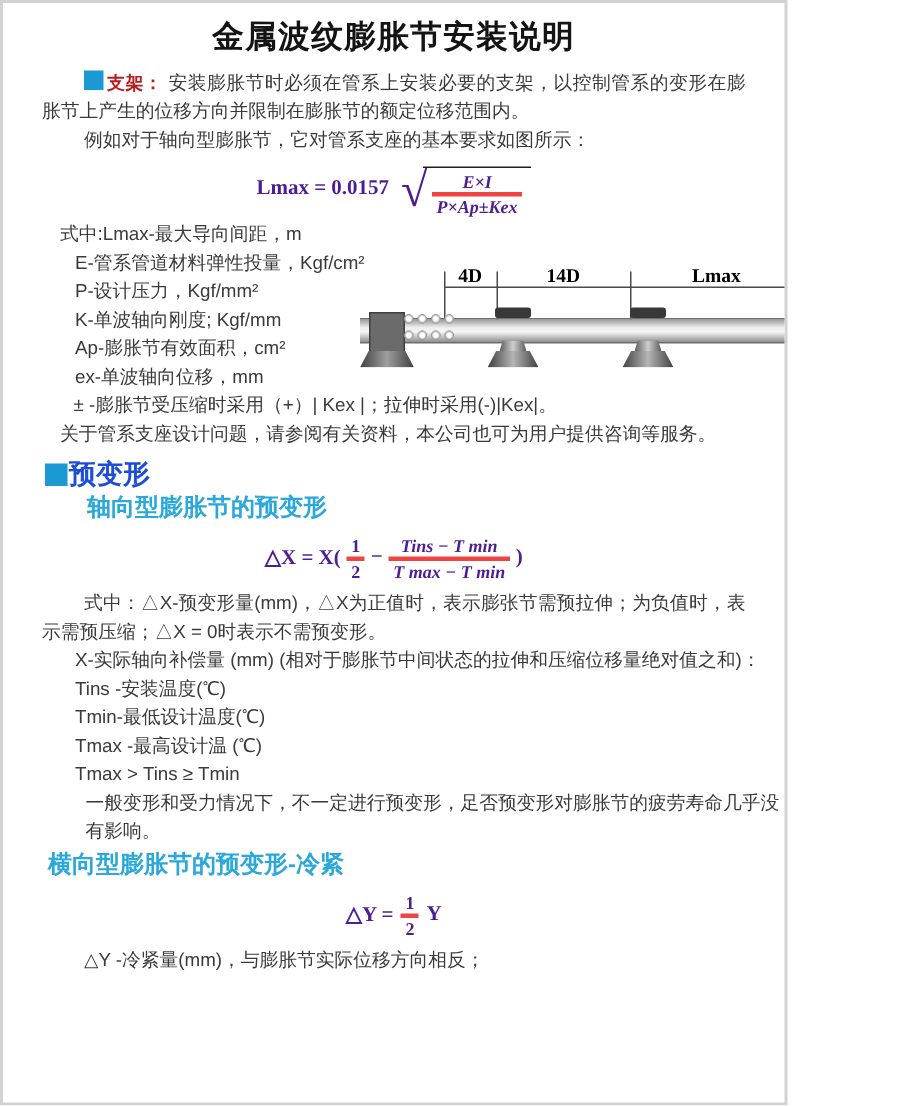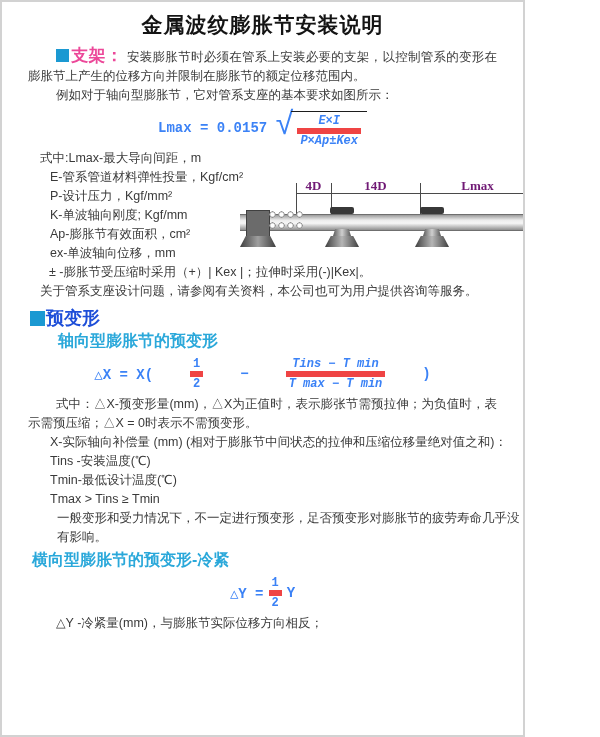--- a/index.html
+++ b/index.html
@@ -8,54 +8,54 @@
     background:#fff; border:2px solid #d2d2d2; overflow:hidden;
     font-family:"Liberation Sans", sans-serif; color:#3a3a3a;
   }
   .title{
     margin:10px 0 4px; text-align:center; font-size:21px; line-height:26px;
     font-weight:bold; color:#141414; letter-spacing:1px;
   }
   .para{margin:0 26px; font-size:12.5px; line-height:19px; text-align:justify;}
   .para1{margin-top:8px; text-indent:28px;}
   .indent2{text-indent:28px;}
-  .inline-head{color:#ec4899; font-size:17px; font-weight:bold; margin-right:4px;}
+  .inline-head{color:#b91c1c; font-size:12px; font-weight:bold; margin-right:4px;}
   .sq{display:inline-block; width:13px; height:13px; background:#1b99d2; margin-right:2px; vertical-align:-1px;}
   .sq-lg{width:15px; height:15px; vertical-align:-2px; margin-right:1px;}
   .sec-head{margin:6px 0 2px 28px; font-size:18px; line-height:22px; font-weight:bold; color:#1d4ed8;}
   .sub-head{font-size:16px; line-height:20px; font-weight:bold; color:#2aa8da;}
   .sub-head.axial{margin:2px 0 0 56px;}
   .sub-head.lateral{margin:3px 0 0 30px;}
 
   
-  .formula{font-family:Liberation Mono, monospace; font-weight:bold; color:#3b82f6; text-align:center;}
+  .formula{font-family:Liberation Serif, serif; font-weight:bold; color:#4c1d95; text-align:center;}
   .f1{margin:4px 0 2px; height:38px; display:flex; align-items:center; justify-content:center; font-size:14px;}
   .sqrt{display:inline-flex; align-items:flex-start; margin-left:8px;}
   .sqrt .rad{font-size:32px; line-height:36px; font-weight:normal; margin-right:-3px;}
   .sqrt .radicand{border-top:1.5px solid #1d1d1d; padding:2px 6px 0; margin-top:3px;}
   .frac{display:inline-block; vertical-align:middle; text-align:center; font-size:12px; line-height:14px;}
-  .frac .fn{display:block; border-bottom:6px solid #ef4444; padding:0 3px;}
+  .frac .fn{display:block; border-bottom:3px solid #ef4444; padding:0 3px;}
   .frac .fd{display:block; padding:0 3px;}
   .it{font-style:italic;}
-  .f2{margin:6px 0 4px; height:34px; display:flex; align-items:center; justify-content:center; font-size:14px;gap:33px;}
+  .f2{margin:6px 0 4px; height:34px; display:flex; align-items:center; justify-content:center; font-size:14px;}
   .f2 .frac{margin:0 4px;}
   .f3{margin:8px 0 6px; height:30px; display:flex; align-items:center; justify-content:center; font-size:14px;}
   .f3 .frac{margin:0 5px;}
 
   
   .defs-wrap{position:relative; margin-top:2px;}
   .defs{margin-left:38px; font-size:12.5px; line-height:19px;}
   .defs .ind{margin-left:10px;}
   .defs .pm{margin-left:9px;}
   .defs .consult{}
 
   .diagram{position:absolute; left:238px; top:30px; width:358px; height:88px;}
   .dim-line{position:absolute; left:56px; top:14px; width:239px; height:1px; background:#4a4a4a;}
   .tick{position:absolute; top:4px; width:1px; height:32px; background:#4a4a4a;}
-  .dim-label{position:absolute; top:0; font-family:"Liberation Serif", serif; font-weight:bold; font-size:13px; line-height:13px; color:#701a75; text-align:center;}
+  .dim-label{position:absolute; top:0; font-family:"Liberation Serif", serif; font-weight:bold; font-size:13px; line-height:13px; color:#000000; text-align:center;}
   .pipe{position:absolute; left:0; top:35px; width:358px; height:15px;
         background:linear-gradient(#9c9c9c,#ededed 35%,#f6f6f6 55%,#8f8f8f);
         border-top:1px solid #6f6f6f; border-bottom:1px solid #6f6f6f;}
   .anchor-block{position:absolute; left:6px; top:31px; width:22px; height:25px; background:#6b6b6b; border:1px solid #404040;}
   .anchor-base{position:absolute; left:0; top:57px; width:36px; height:11px; background:linear-gradient(90deg,#3f3f3f,#9f9f9f 50%,#3f3f3f); clip-path:polygon(16% 0,84% 0,100% 100%,0 100%);}
   .bellows-row{position:absolute; left:28px; width:36px; height:9px;
         background-image:radial-gradient(circle 3.5px at 4.5px 4.5px, #ffffff 45%, #8f8f8f 85%, rgba(0,0,0,0) 95%);
         background-size:9px 9px; background-repeat:repeat-x;}
   .b-top{top:31px;} .b-bot{top:42px;}
   .support{position:absolute; top:28px; width:36px; height:40px;}
@@ -158,20 +158,21 @@
     </span>
     <span>)</span>
   </div>
 
   <p class="para indent2 note-para">式中：△X-预变形量(mm)，△X为正值时，表示膨张节需预拉伸；为负值时，表示需预压缩；△X = 0时表示不需预变形。</p>
 
   <div class="items">
     <div>X-实际轴向补偿量 (mm) (相对于膨胀节中间状态的拉伸和压缩位移量绝对值之和)：</div>
     <div>Tins -安装温度(℃)</div>
     <div>Tmin-最低设计温度(℃)</div>
+    <div>Tmax -最高设计温 (℃)</div>
     <div>Tmax &gt; Tins ≥ Tmin</div>
     <div class="indent">一般变形和受力情况下，不一定进行预变形，足否预变形对膨胀节的疲劳寿命几乎没有影响。</div>
   </div>
 
   <div class="sub-head lateral">横向型膨胀节的预变形-冷紧</div>
 
   <div class="formula f3">
     <span>△Y =</span>
     <span class="frac">
       <span class="fn">1</span>

